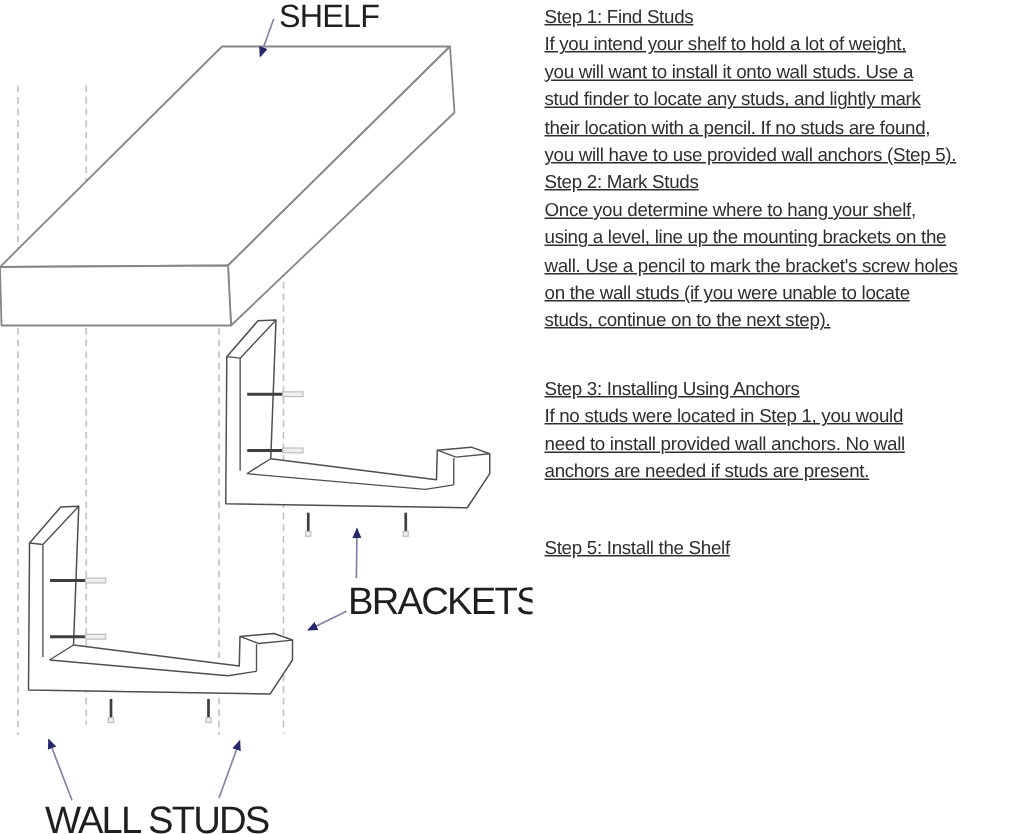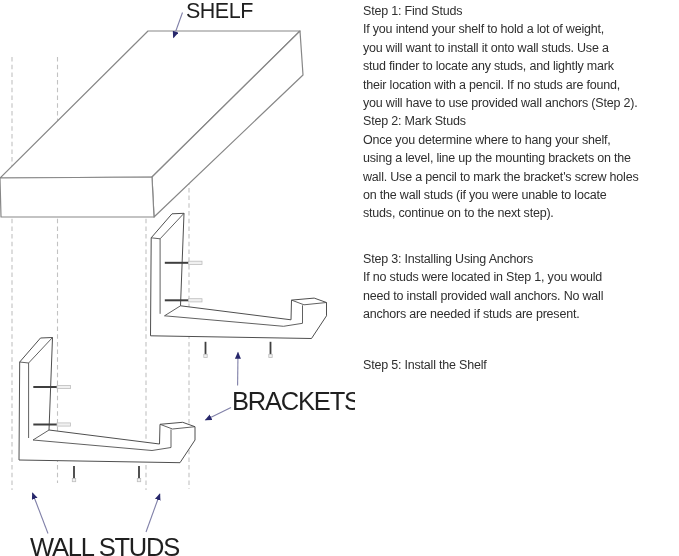--- a/index.html
+++ b/index.html
@@ -15,21 +15,21 @@
   html,body{width:679px;height:556px;overflow:hidden}
   body{
     position:relative;
     background:#ffffff;
     font-family:"Liberation Sans", sans-serif;
   }
   .diagram-wrap{position:absolute;left:0;top:0;width:355px;height:408px}
   .steps{
     position:absolute;left:363px;top:2px;width:308px;
     color:var(--ink);
-    font-size:12.5px;line-height:18.4px;letter-spacing:-0.2px;
+    font-size:12.5px;line-height:18.4px;letter-spacing:-0.2px;text-decoration:underline;
   }
   .step-title{white-space:pre-line}
   .step-body{white-space:pre-line}
   .step.s2{margin-top:0}
   .step.s3{margin-top:27px}
   .step.s4{margin-top:27px}
   .step.s5{margin-top:32px}
   svg text{
     font-family:"Liberation Sans", sans-serif;
     fill:var(--label);
@@ -99,21 +99,21 @@
   </svg>
 </div>
 
 <div class="steps">
   <div class="step s1">
     <div class="step-title">Step 1: Find Studs</div>
     <div class="step-body">If you intend your shelf to hold a lot of weight,
 you will want to install it onto wall studs. Use a
 stud finder to locate any studs, and lightly mark
 their location with a pencil. If no studs are found,
-you will have to use provided wall anchors (Step 2).</div>
+you will have to use provided wall anchors (Step 5).</div>
   </div>
   <div class="step s2">
     <div class="step-title">Step 2: Mark Studs</div>
     <div class="step-body">Once you determine where to hang your shelf,
 using a level, line up the mounting brackets on the
 wall. Use a pencil to mark the bracket's screw holes
 on the wall studs (if you were unable to locate
 studs, continue on to the next step).</div>
   </div>
   <div class="step s3">

